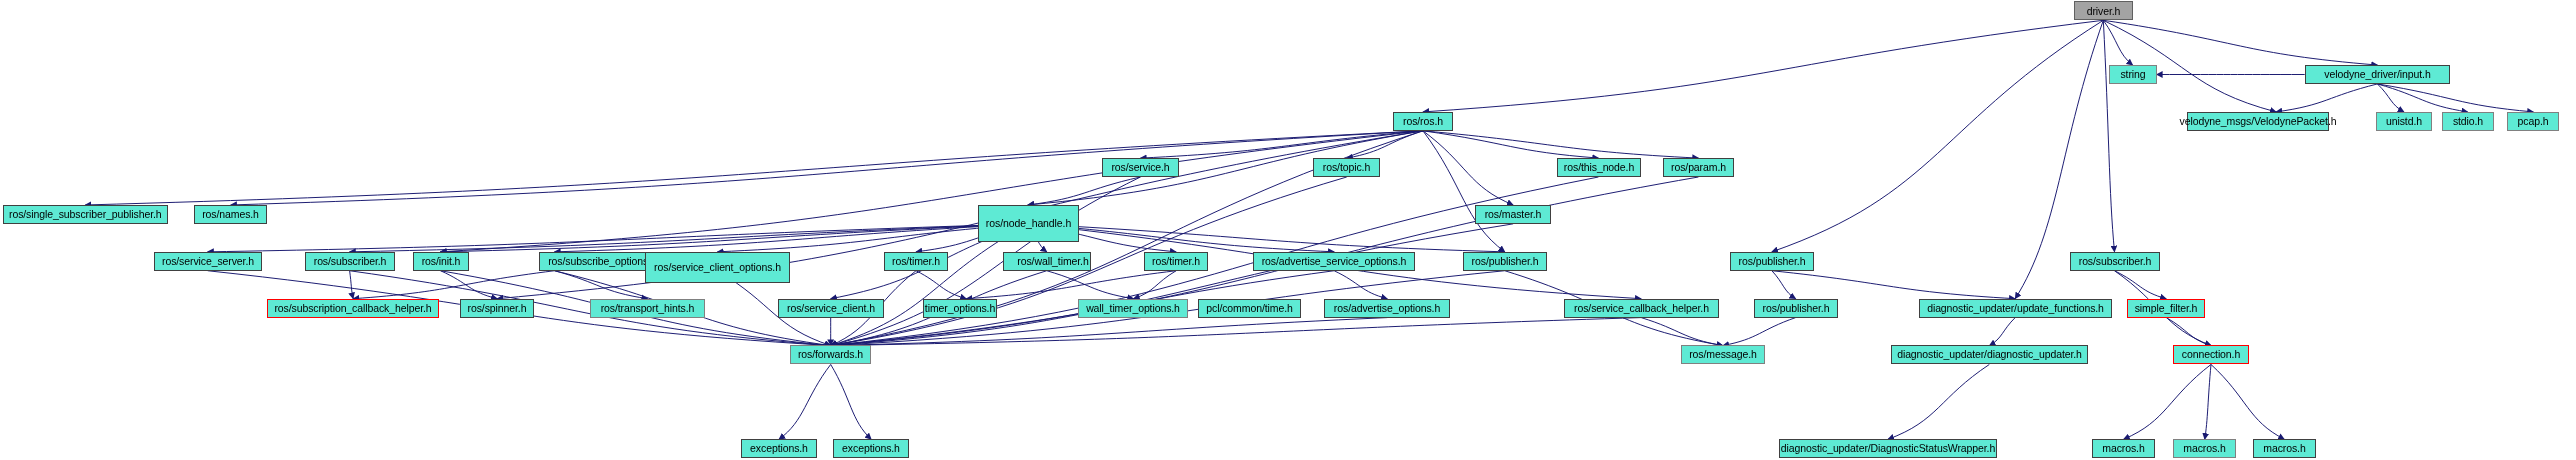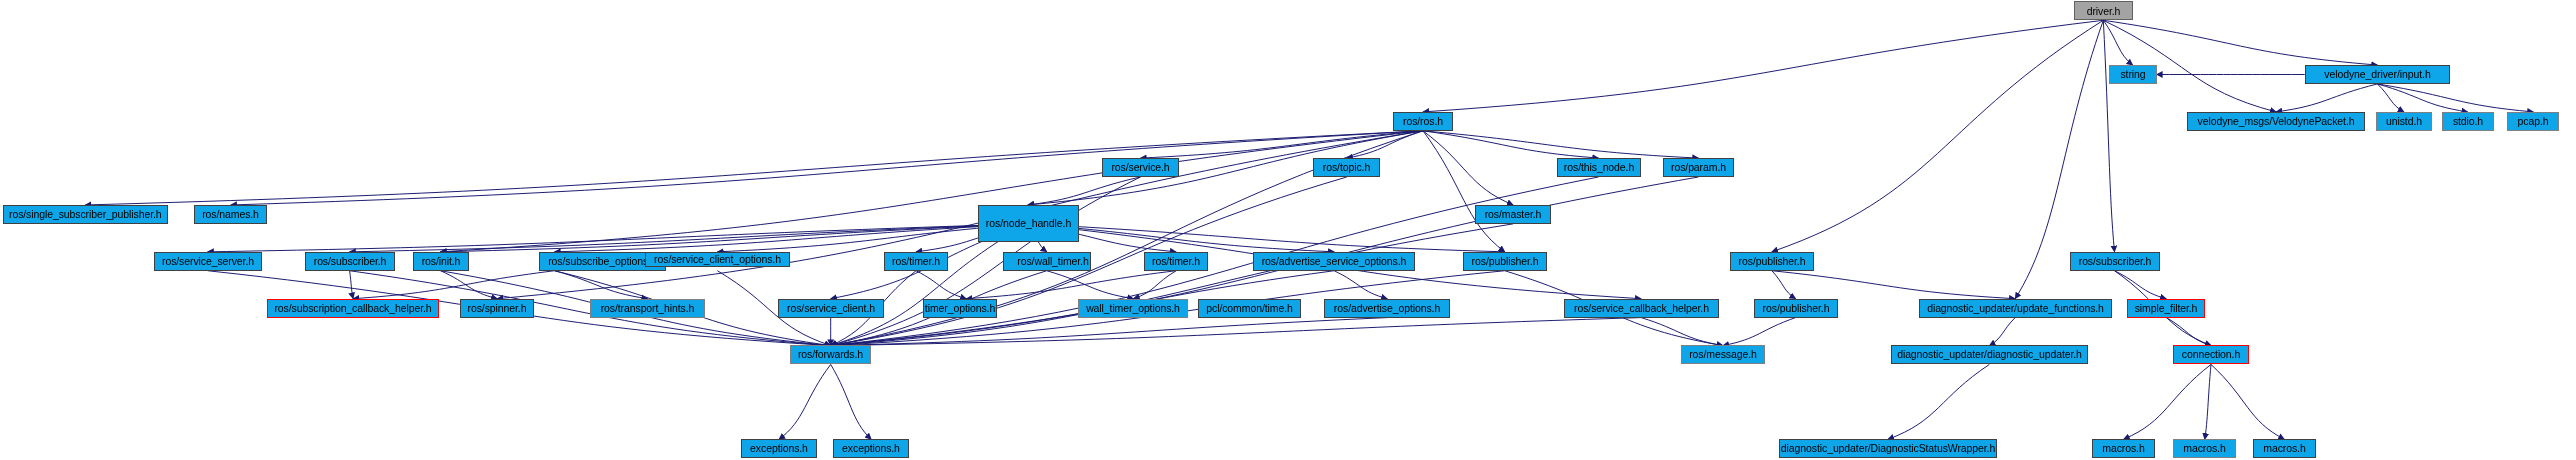--- a/index.html
+++ b/index.html
@@ -22,21 +22,21 @@
     width: 2576px;
     height: 461px;
     pointer-events: none;
   }
   .node {
     position: absolute;
     box-sizing: border-box;
     display: flex;
     align-items: center;
     justify-content: center;
-    background: #0ea5e9;
+    background: #5eead4;
     border: 0.7px solid #808080;
     color: #000000;
     font-size: 10.5px;
     line-height: 1;
     white-space: nowrap;
     letter-spacing: -0.1px;
   }
   .node.root {
     background: #a3a3a3;
     border: 0.7px solid #606060;
@@ -146,21 +146,21 @@
   <div id="node-layer">
       <div class="node root" style="left: 2074px; top: 1.4px; width: 59px; height: 19px;">
         <span class="node-label">driver.h</span>
       </div>
       <div class="node" style="left: 2109px; top: 65px; width: 48px; height: 19px;">
         <span class="node-label">string</span>
       </div>
       <div class="node dark" style="left: 2305px; top: 65px; width: 145px; height: 19px;">
         <span class="node-label">velodyne_driver/input.h</span>
       </div>
-      <div class="node dark" style="left: 2187px; top: 112px; width: 178px; height: 19px;">
+      <div class="node dark" style="left: 2187px; top: 112px; width: 142px; height: 19px;">
         <span class="node-label">velodyne_msgs/VelodynePacket.h</span>
       </div>
       <div class="node" style="left: 2376px; top: 112px; width: 56px; height: 19px; text-align: right;">
         <span class="node-label">unistd.h</span>
       </div>
       <div class="node" style="left: 2442px; top: 112px; width: 52px; height: 19px;">
         <span class="node-label">stdio.h</span>
       </div>
       <div class="node" style="left: 2507px; top: 112px; width: 52px; height: 19px;">
         <span class="node-label">pcap.h</span>
@@ -197,21 +197,21 @@
       </div>
       <div class="node dark" style="left: 305px; top: 252px; width: 90px; height: 19px;">
         <span class="node-label">ros/subscriber.h</span>
       </div>
       <div class="node dark" style="left: 413px; top: 252px; width: 56px; height: 19px;">
         <span class="node-label">ros/init.h</span>
       </div>
       <div class="node dark" style="left: 491px; top: 252px; width: 127px; height: 19px; margin-left: 48px;">
         <span class="node-label">ros/subscribe_options.h</span>
       </div>
-      <div class="node dark" style="left: 645px; top: 252px; width: 145px; height: 15px;">
+      <div class="node dark" style="left: 645px; top: 252px; width: 145px; height: 31px;">
         <span class="node-label">ros/service_client_options.h</span>
       </div>
       <div class="node dark" style="left: 884px; top: 252px; width: 64px; height: 19px;">
         <span class="node-label">ros/timer.h</span>
       </div>
       <div class="node dark" style="left: 1003px; top: 252px; width: 88px; height: 19px; padding-left: 12px;">
         <span class="node-label">ros/wall_timer.h</span>
       </div>
       <div class="node dark" style="left: 1144px; top: 252px; width: 64px; height: 19px;">
         <span class="node-label">ros/timer.h</span>

